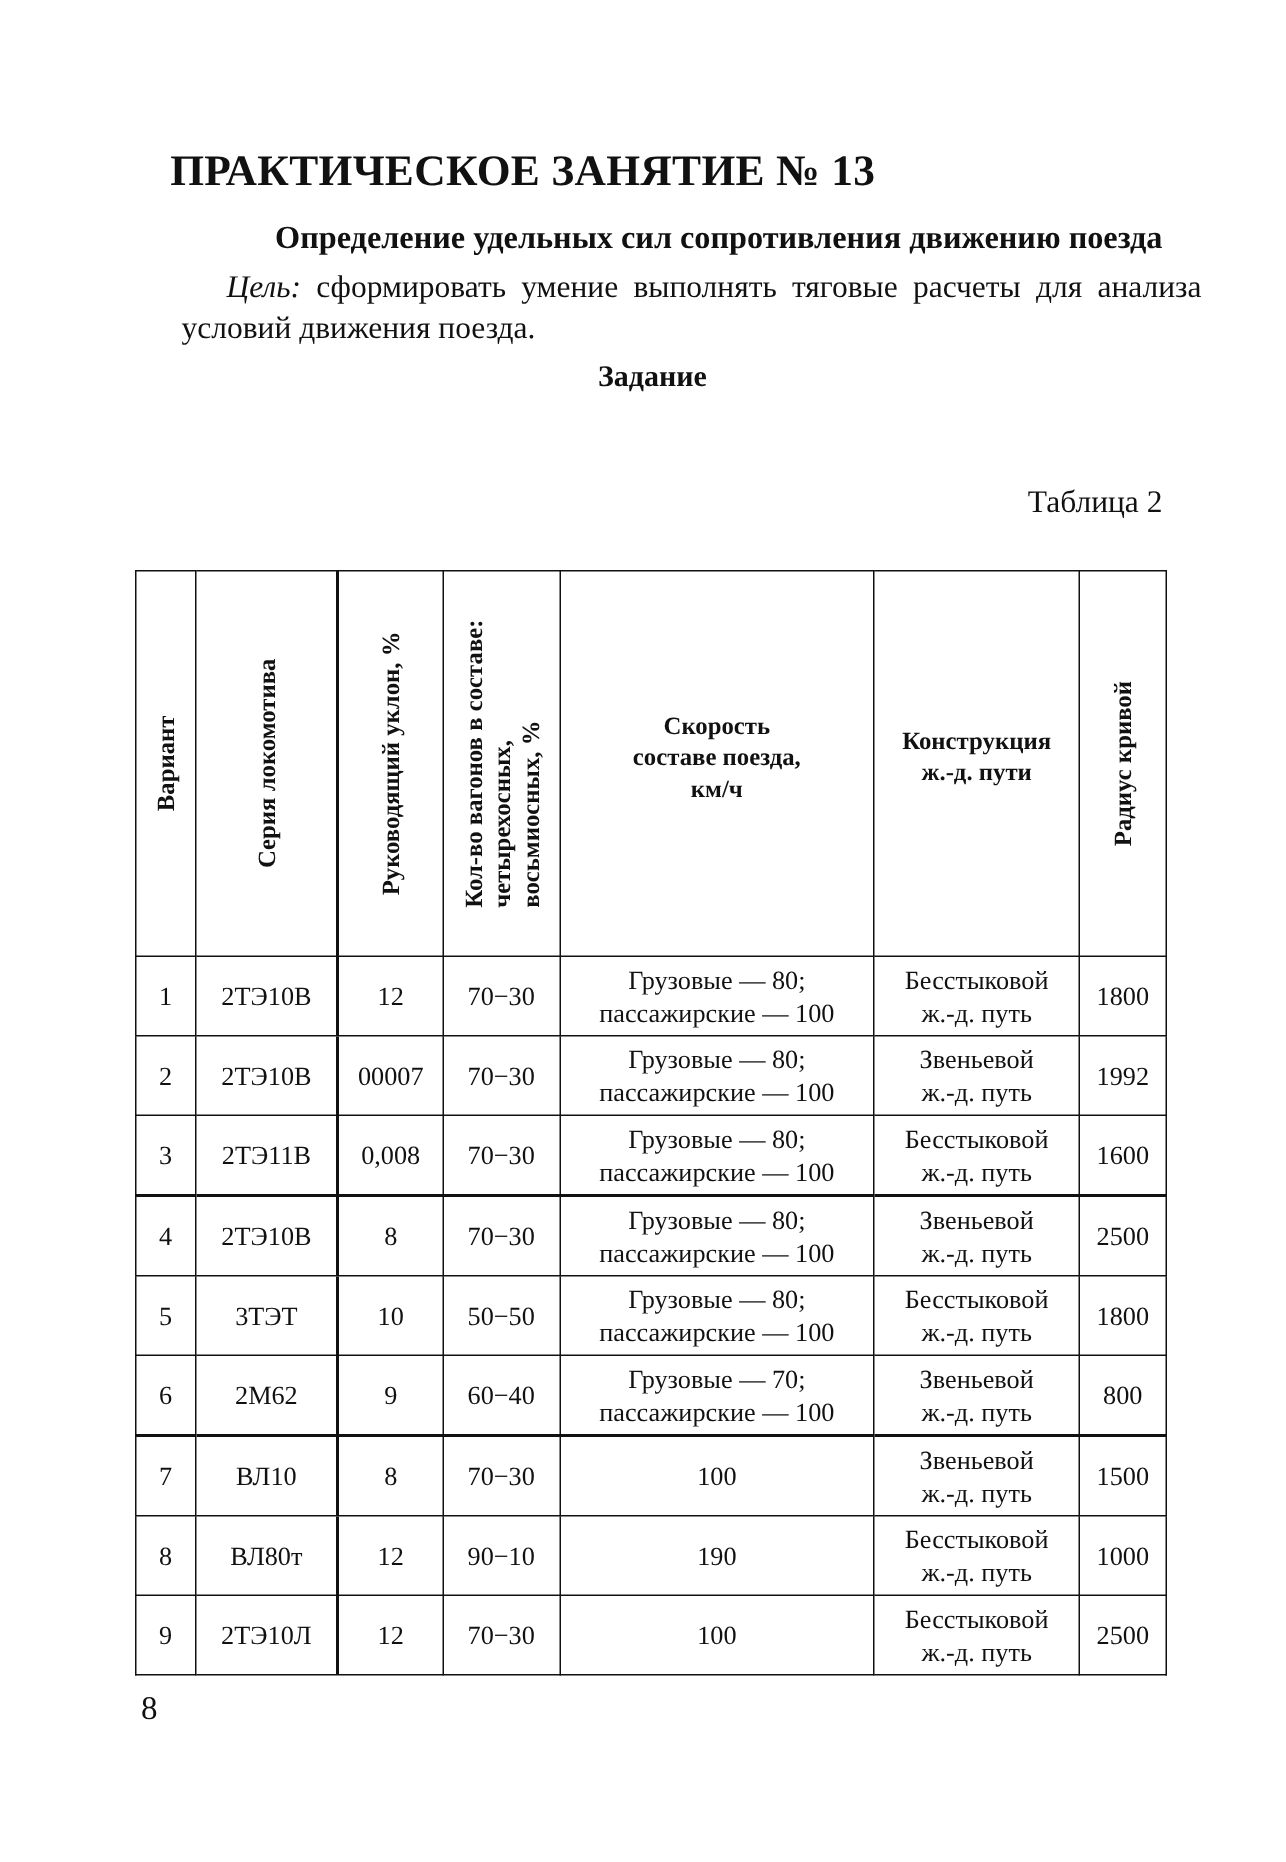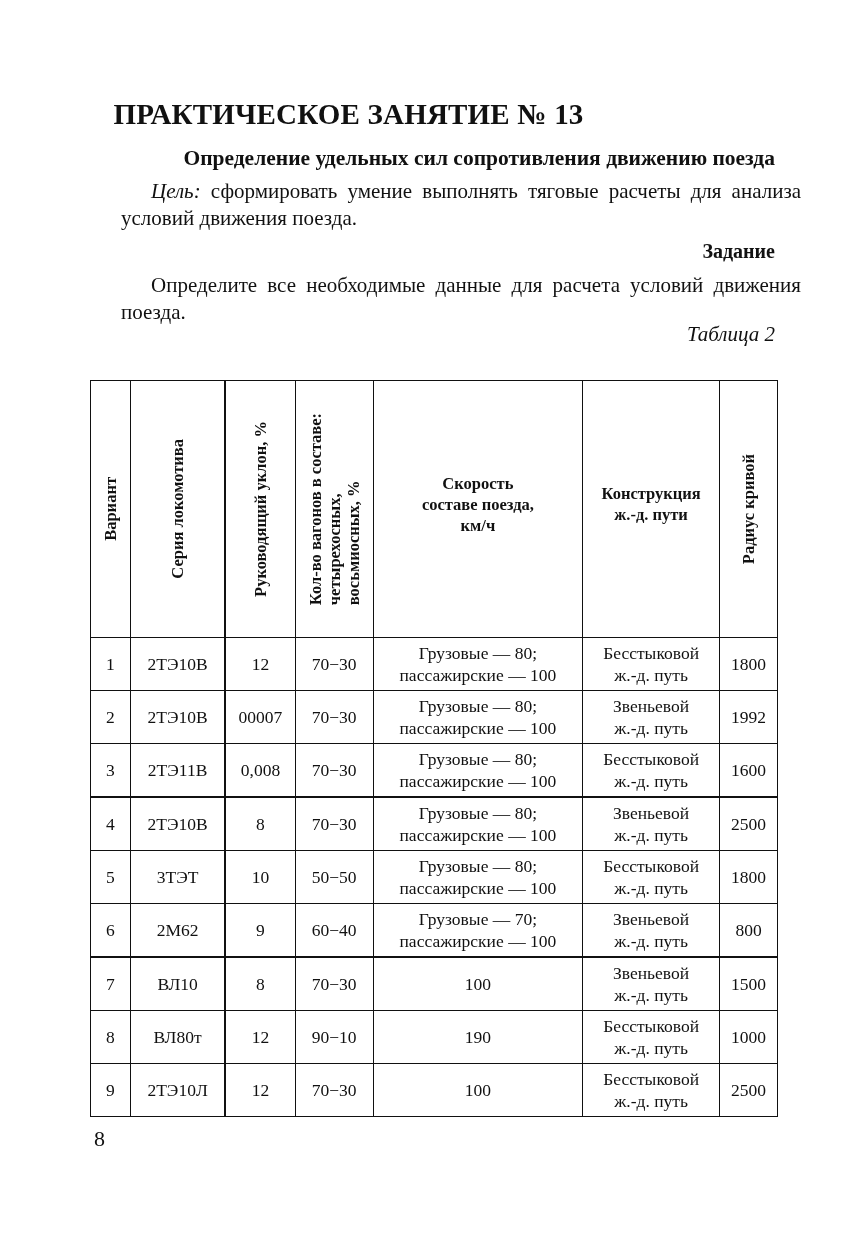--- a/index.html
+++ b/index.html
@@ -3,23 +3,23 @@
 <meta charset="utf-8">
 <style>
   html, body { margin:0; padding:0; background:#fff; }
   body { width:857px; height:1241px; position:relative; font-family:"Liberation Serif", serif; color:#111; }
   .page { position:absolute; left:0; top:0; width:857px; height:1241px; }
   .title { position:absolute; left:0; width:697px; top:98px; text-align:center; font-weight:bold; font-size:29px; letter-spacing:0.2px; }
   .subtitle { position:absolute; left:95px; width:680px; top:146px; text-align:right; font-weight:bold; font-size:21.5px; }
   .para { position:absolute; left:95px; width:680px; font-size:21px; line-height:27px; text-align:justify;margin-left:26px; }
   .para .indent { display:inline-block; width:30px; }
   .goal { top:178px; }
-  .task-h { position:absolute; left:95px; width:680px; top:240px; text-align:right; font-weight:bold; font-size:20px; }
+  .task-h { position:absolute; left:95px; width:680px; top:240px; text-align:center; font-weight:bold; font-size:20px; }
   .task { top:272px; }
-  .table-label { position:absolute; right:82px; top:322px; font-style:italic; font-size:21px; }
+  .table-label { position:absolute; right:82px; top:322px; font-size:21px; }
   .table-title { position:absolute; left:95px; width:680px; top:350px; text-align:center; font-weight:bold; font-size:20px; }
   table { position:absolute; left:90px; top:380px; width:688px; border-collapse:collapse; font-size:17.5px; }
   td, th { border:1px solid #111; text-align:center; vertical-align:middle; padding:0; }
   th { font-weight:bold; height:246px; }
   th.vert > div { writing-mode:vertical-rl; transform:rotate(180deg); margin:0 auto; font-size:16.5px; line-height:19px; white-space:nowrap; }
   th.vert.bot > div { text-align:left; }
   th.horiz { font-size:16.5px; line-height:21px; padding-bottom:10px; }
   td { height:52px; line-height:22px; }
   .thick-l { border-left:2px solid #111; }
   .thick-t td { border-top:2px solid #111; }
@@ -28,21 +28,20 @@
 </head>
 <body>
 
 <div class="page">
   <div class="title">ПРАКТИЧЕСКОЕ ЗАНЯТИЕ № 13</div>
   <div class="subtitle">Определение удельных сил сопротивления движению поезда</div>
 
   <div class="para goal"><span class="indent"></span><i>Цель:</i><span> сформировать умение выполнять тяговые расчеты для анализа условий движения поезда.</span></div>
 
   <div class="task-h">Задание</div>
-  <div class="para task"><span class="indent"></span><span>Определите все необходимые данные для расчета условий движения поезда.</span></div>
 
   <div class="table-label">Таблица 2</div>
 
   <table>
     <colgroup>
       <col style="width:40px">
         <col style="width:95px">
         <col style="width:70px">
         <col style="width:78px">
         <col style="width:210px">

